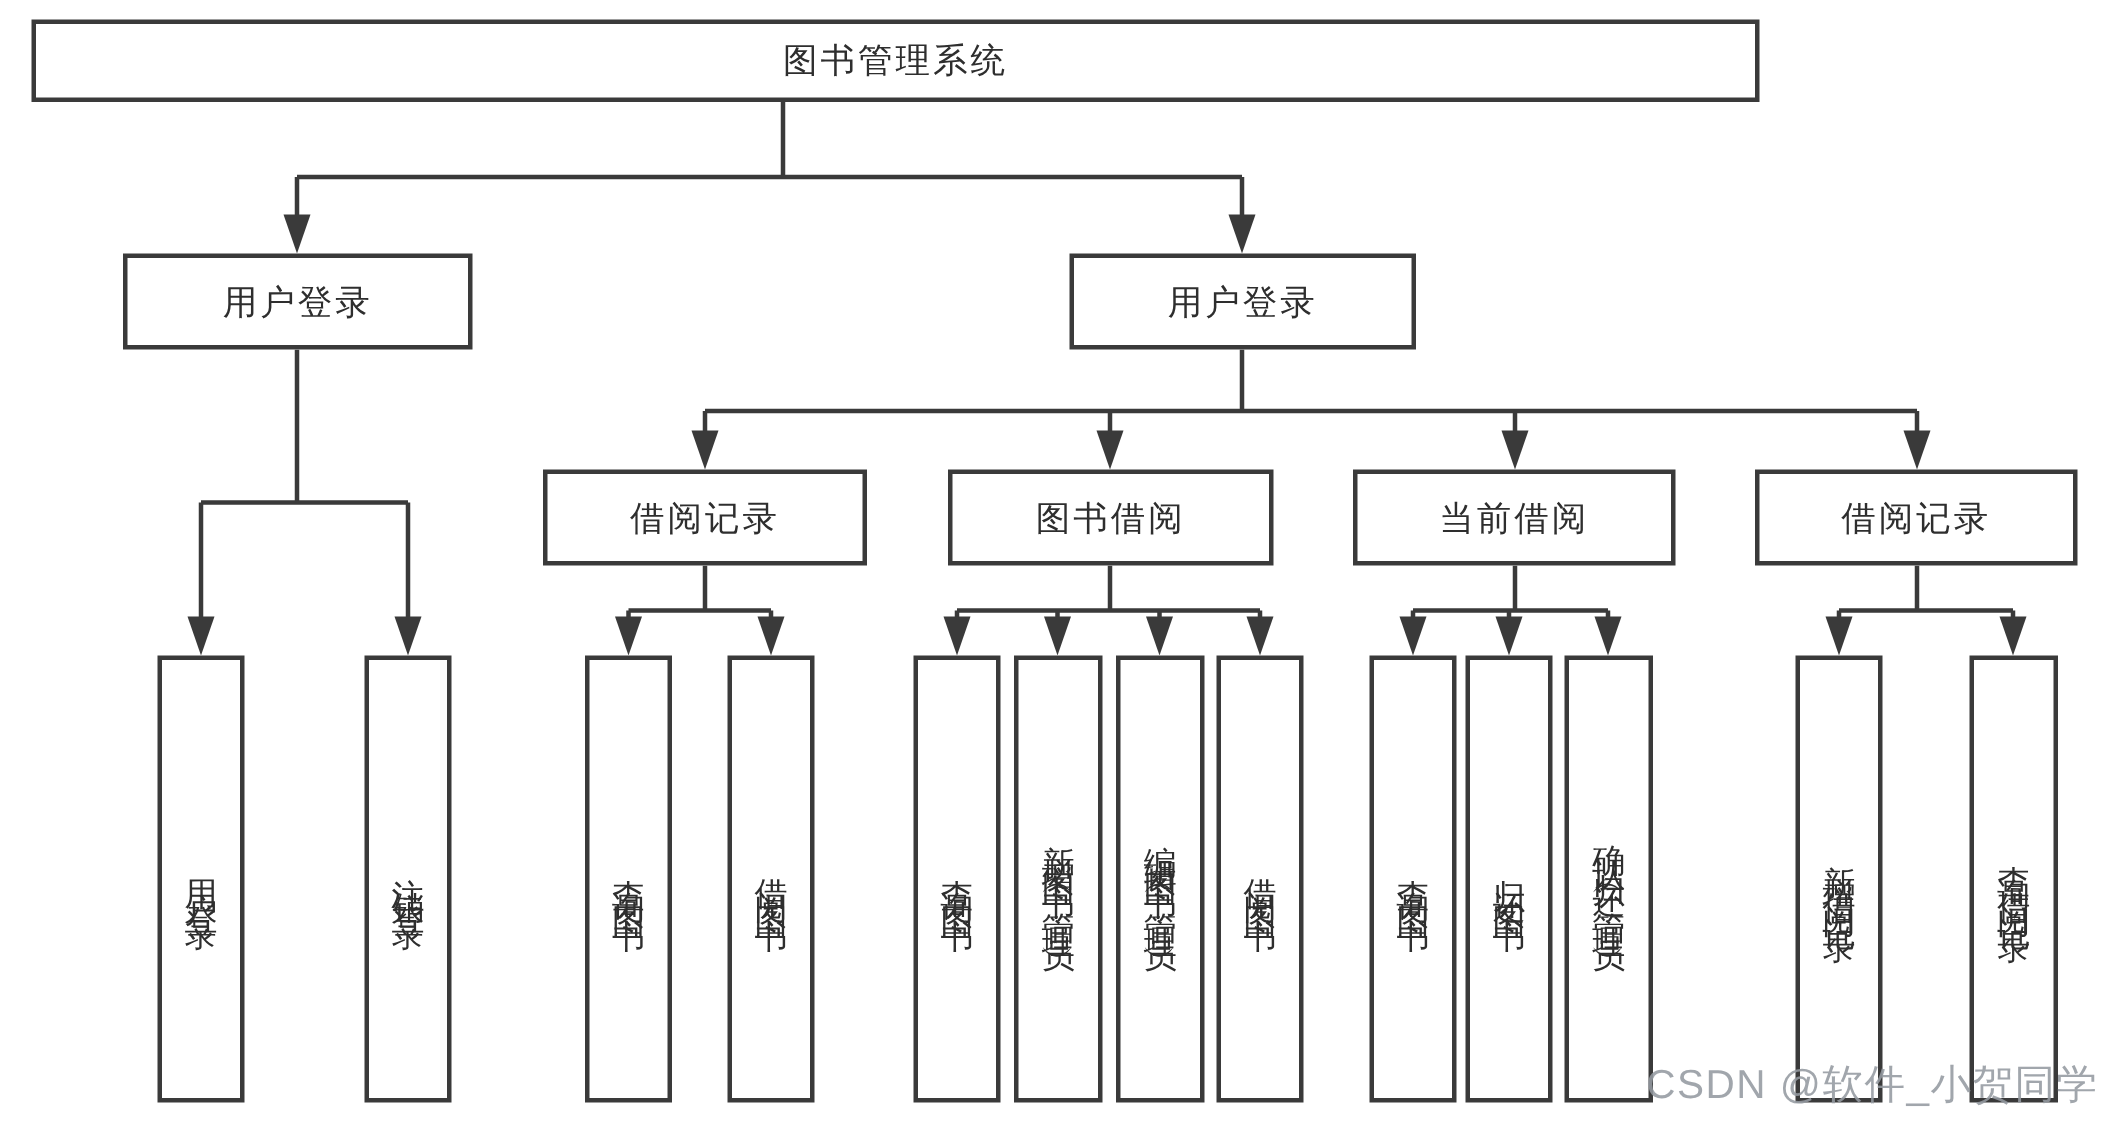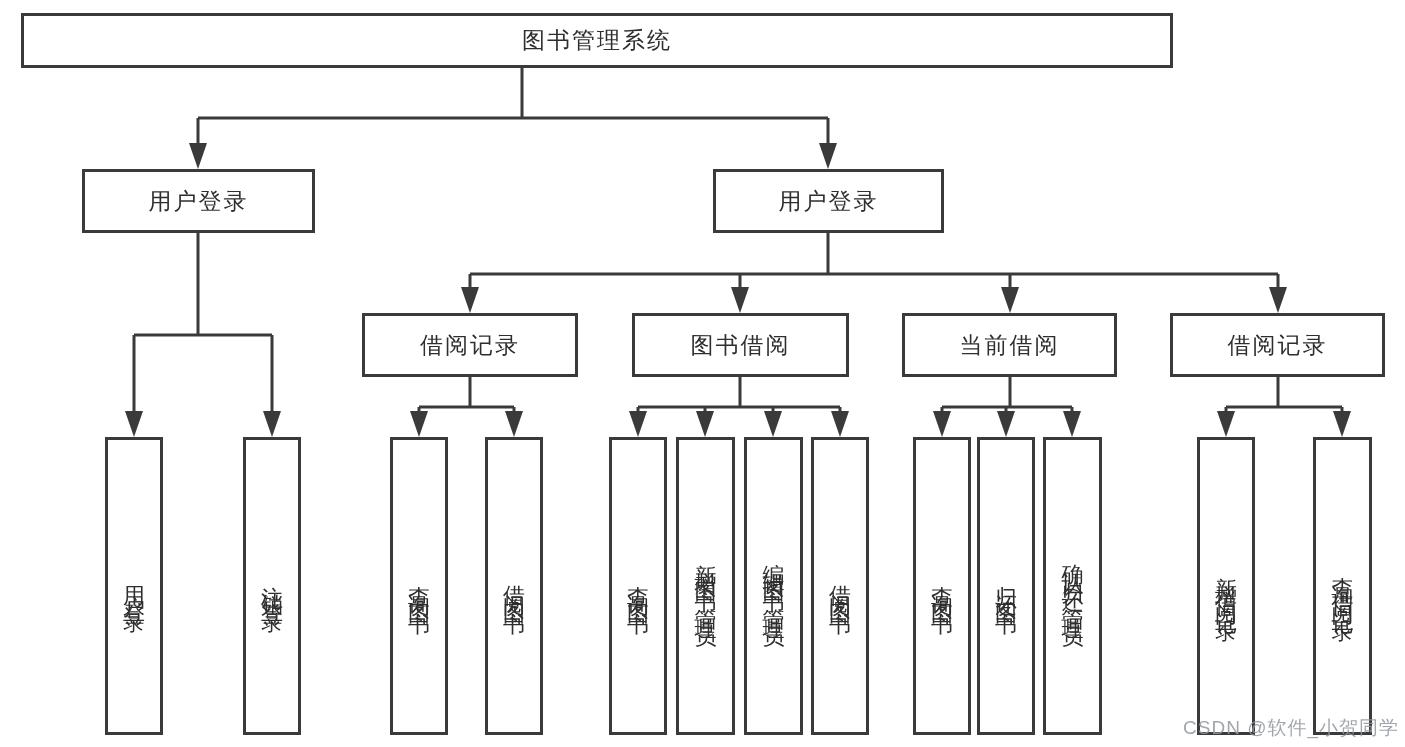--- a/index.html
+++ b/index.html
@@ -55,21 +55,21 @@
   #n-bb-borrow{left:811px;top:437px;width:58px;height:298px;}
   #n-cb-query{left:913px;top:437px;width:58px;height:298px;}
   #n-cb-return{left:977px;top:437px;width:58px;height:298px;}
   #n-cb-confirm{left:1043px;top:437px;width:59px;height:298px;}
   #n-br-add{left:1197px;top:437px;width:58px;height:298px;}
   #n-br-query{left:1313px;top:437px;width:59px;height:298px;}
   .watermark{
     position:absolute;
     right:6px;
     bottom:6px;
-    font-size:19px;
+    font-size:27px;
     color:rgba(148,154,160,0.88);
     letter-spacing:1px;
     z-index:5;
     white-space:nowrap;
   }
 </style>
 </head>
 <body>
 
 <div class="canvas">

